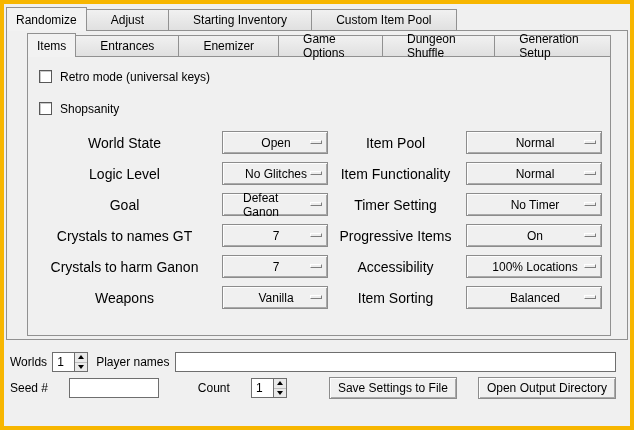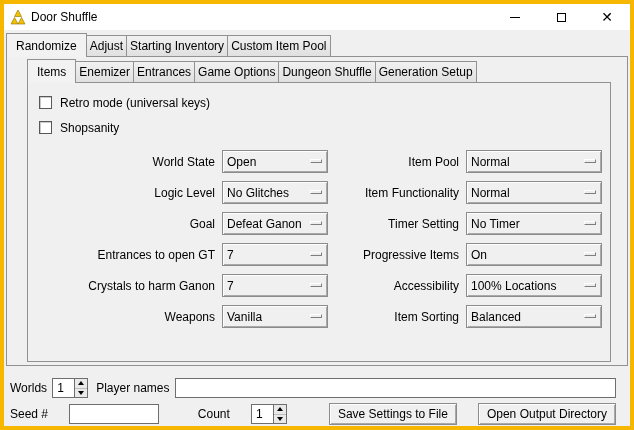--- a/index.html
+++ b/index.html
@@ -13,43 +13,43 @@
   .caption-buttons { margin-left:auto; display:flex; height:100%; }
   .caption-btn { width:46px; height:100%; display:flex; align-items:center; justify-content:center; cursor:default; }
   .glyph-min { width:10px; height:1px; background:#000; }
   .glyph-max { width:9px; height:9px; border:1px solid #000; background:transparent; }
   .glyph-close { font-size:14px; line-height:14px; color:#000; }
 
   .main { height:396px; position:relative; background:#f0f0f0; }
 
   
   .nb-tabs { display:flex; align-items:flex-end; position:relative; z-index:2; }
-  .nb-tab { font-size:12px; color:#000; padding:0 3px; background:linear-gradient(#f1f1f1,#e0e0e0); border:1px solid #919191; border-bottom:none; height:21px; display:flex; align-items:center; cursor:default; }
+  .nb-tab { font-size:12px; color:#000; padding:0 24px; background:linear-gradient(#f1f1f1,#e0e0e0); border:1px solid #919191; border-bottom:none; height:21px; display:flex; align-items:center; cursor:default; }
   .nb-tab + .nb-tab { margin-left:-1px; }
   .nb-tab.selected { background:#f2f2f2; height:24px; margin-bottom:-1px; position:relative; z-index:3; padding:0 9px; }
   .nb-pane { border:1px solid #919191; background:#f0f0f0; position:relative; z-index:1; }
 
   .outer { margin:3px 2px 0 2px; }
   .outer > .nb-pane { height:310px; }
   .inner { margin:2px 16px 0 20px; }
   .inner > .nb-pane { height:280px; padding:6px 4px; }
 
   
   .check-row { display:flex; align-items:center; gap:8px; margin:3px 0 0 7px; height:21px; }
-  .check-row + .check-row { margin-top:4px; }
+  .check-row + .check-row { margin-top:11px; }
   .cb-box { width:13px; height:13px; background:#ffffff; border:1px solid #585858; box-shadow: inset 1px 1px 0 #c9c9c9; flex:0 0 auto; }
   .cb-label { font-size:12px; }
 
   
   .opt-grid { display:grid; grid-template-columns:184px 106px 130px 136px; column-gap:4px; row-gap:8px; margin:12px 0 0 2px; }
-  .opt-label { font-size:12px; text-align:right; align-self:center; padding-right:3px; white-space:nowrap; }
+  .opt-label { font-size:14px; text-align:center; align-self:center; padding-right:3px; white-space:nowrap; }
   .optmenu { position:relative; height:23px; background:#f0f0f0; border:1px solid #8c8c8c;
              box-shadow: inset 1px 1px 0 #fdfdfd, inset -1px -1px 0 #a9a9a9;
-             font-size:12px; display:flex; align-items:center; justify-content:flex-start;
-             padding:0 18px 0 4px; cursor:default; }
+             font-size:12px; display:flex; align-items:center; justify-content:center;
+             padding:0 18px 0 20px; cursor:default; }
   .om-indicator { position:absolute; right:5px; top:8px; width:12px; height:4px; background:#ededed;
                   border-top:1px solid #ffffff; border-left:1px solid #ffffff;
                   border-right:1px solid #7e7e7e; border-bottom:1px solid #7e7e7e; }
 
   
   .footer { position:absolute; left:0; right:8px; bottom:3px; }
   .frow { display:flex; align-items:center; padding:0 6px; gap:5px; height:24px; }
   .frow + .frow { margin-top:2px;gap:21px; }
   .flabel { font-size:12px; white-space:nowrap; }
   .entry { height:20px; background:#ffffff; border:1px solid #6e6e6e; font-size:12px; padding:0 3px; display:flex; align-items:center; overflow:hidden; }
@@ -65,58 +65,37 @@
   .btn { height:22px; background:#f0f0f0; border:1px solid #8c8c8c;
          box-shadow: inset 1px 1px 0 #fdfdfd, inset -1px -1px 0 #a9a9a9;
          font-size:12px; padding:0 8px; display:flex; align-items:center; white-space:nowrap; cursor:default; }
   .spacer { flex:1; }
 </style>
 </head>
 <body>
 
 <div class="window">
 
-  <div class="titlebar">
-    <span class="app-icon">
-      <svg viewBox="0 0 16 16" width="16" height="16">
-        <path d="M8 1 L11.5 7.5 L4.5 7.5 Z" fill="#f2c100" stroke="#8a6d00" stroke-width="0.6"></path>
-        <path d="M4.5 8.5 L8 15 L1 15 Z" fill="#f2c100" stroke="#8a6d00" stroke-width="0.6"></path>
-        <path d="M11.5 8.5 L15 15 L8 15 Z" fill="#f2c100" stroke="#8a6d00" stroke-width="0.6"></path>
-      </svg>
-    </span>
-    <span class="title-text">Door Shuffle</span>
-    <div class="caption-buttons">
-      <div class="caption-btn">
-          <span class="glyph-min"></span>
-        </div>
-      <div class="caption-btn">
-          <span class="glyph-max"></span>
-        </div>
-      <div class="caption-btn">
-          <span class="glyph-close">✕</span>
-        </div>
-    </div>
-  </div>
 
   <div class="main">
 
     <div class="notebook outer">
       <div class="nb-tabs">
         <div class="nb-tab selected">Randomize</div>
         <div class="nb-tab">Adjust</div>
         <div class="nb-tab">Starting Inventory</div>
         <div class="nb-tab">Custom Item Pool</div>
       </div>
       <div class="nb-pane">
 
         <div class="notebook inner">
           <div class="nb-tabs">
             <div class="nb-tab selected">Items</div>
+            <div class="nb-tab">Entrances</div>
             <div class="nb-tab">Enemizer</div>
-            <div class="nb-tab">Entrances</div>
             <div class="nb-tab">Game Options</div>
             <div class="nb-tab">Dungeon Shuffle</div>
             <div class="nb-tab">Generation Setup</div>
           </div>
           <div class="nb-pane">
 
             <div class="check-row">
               <span class="cb-box"></span>
               <span class="cb-label">Retro mode (universal keys)</span>
             </div>
@@ -153,21 +132,21 @@
               <div class="optmenu">
                   <span>Defeat Ganon</span>
                   <span class="om-indicator"></span>
                 </div>
               <div class="opt-label">Timer Setting</div>
               <div class="optmenu">
                   <span>No Timer</span>
                   <span class="om-indicator"></span>
                 </div>
 
-              <div class="opt-label">Entrances to open GT</div>
+              <div class="opt-label">Crystals to names GT</div>
               <div class="optmenu">
                   <span>7</span>
                   <span class="om-indicator"></span>
                 </div>
               <div class="opt-label">Progressive Items</div>
               <div class="optmenu">
                   <span>On</span>
                   <span class="om-indicator"></span>
                 </div>
 

